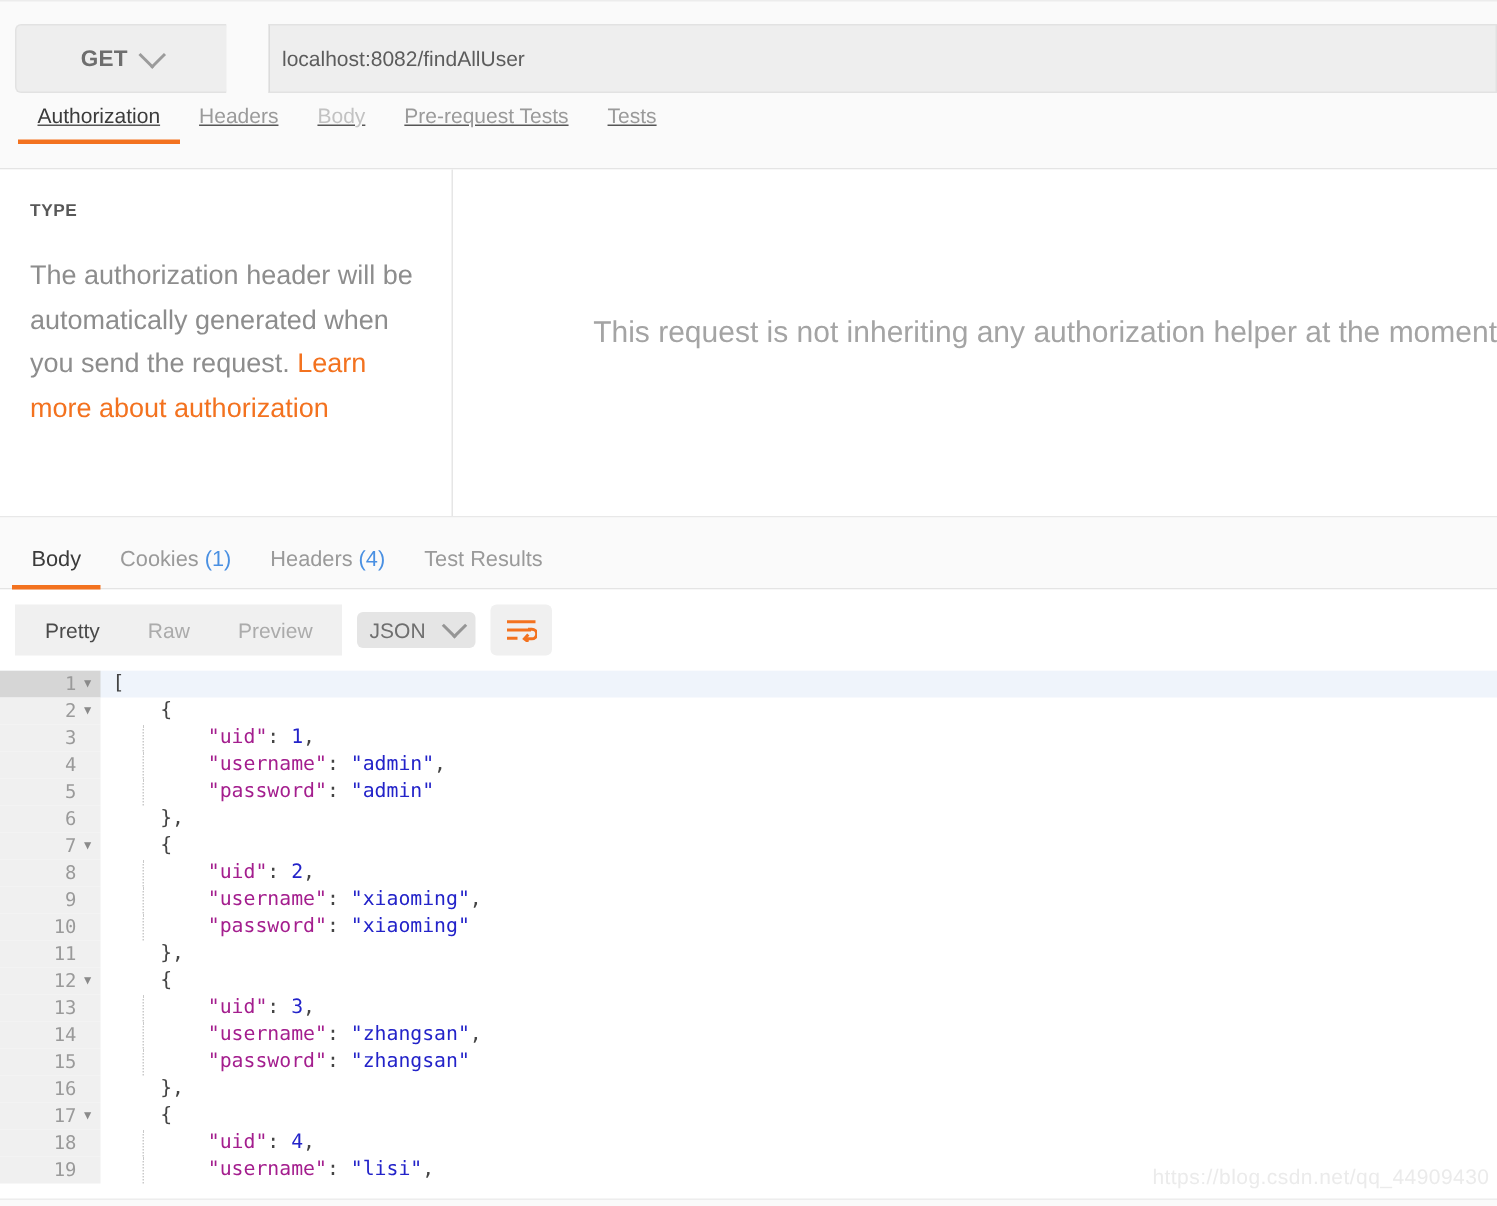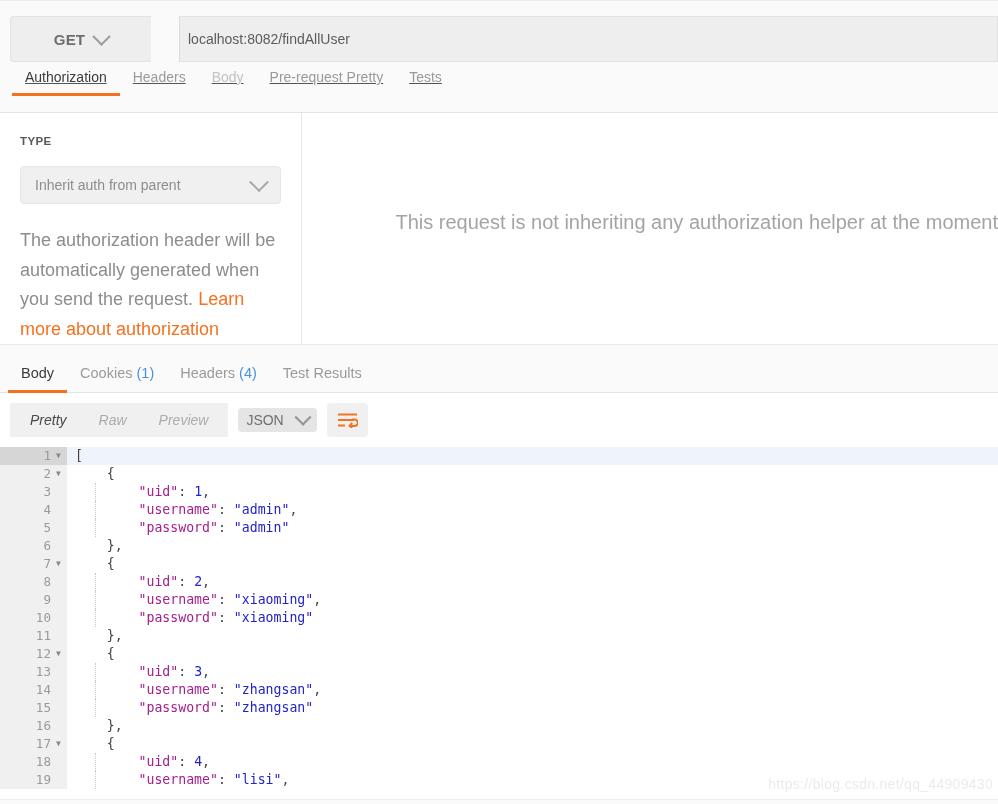--- a/index.html
+++ b/index.html
@@ -196,21 +196,20 @@
     gap: 10px;
     box-sizing: border-box;
   }
   .seg-group {
     background: #f0f0f0;
     border-radius: 0;
     display: flex;
     height: 34px;
     align-items: center;
     padding: 0 4px;
-    font-style: italic;
   }
   .seg {
     padding: 0 16px;
     font-size: 14px;
     color: #ababab;
     cursor: pointer;
     line-height: 34px;
   }
   .seg.active { color: #4a4a4a; }
   .fmt-select {
@@ -332,31 +331,27 @@
       <span class="chev"></span>
     </div>
     <div class="url-input" title="Enter request URL">localhost:8082/findAllUser</div>
   </div>
 </div>
 
 <div class="req-tabs">
   <div class="tab active">Authorization</div>
   <div class="tab">Headers</div>
   <div class="tab dim">Body</div>
-  <div class="tab">Pre-request Pretty</div>
+  <div class="tab">Pre-request Tests</div>
   <div class="tab">Tests</div>
 </div>
 
 <div class="auth-area">
   <div class="auth-left">
     <div class="type-label">TYPE</div>
-    <div class="type-select">
-      <span>Inherit auth from parent</span>
-      <span class="chev"></span>
-    </div>
     <div class="auth-help">
       <span>The authorization header will be automatically generated when you send the request. </span><a>Learn more about authorization</a>
     </div>
   </div>
   <div class="auth-right">
     <div class="auth-right-msg">This request is not inheriting any authorization helper at the moment</div>
   </div>
 </div>
 
 <div class="res-tabs">

